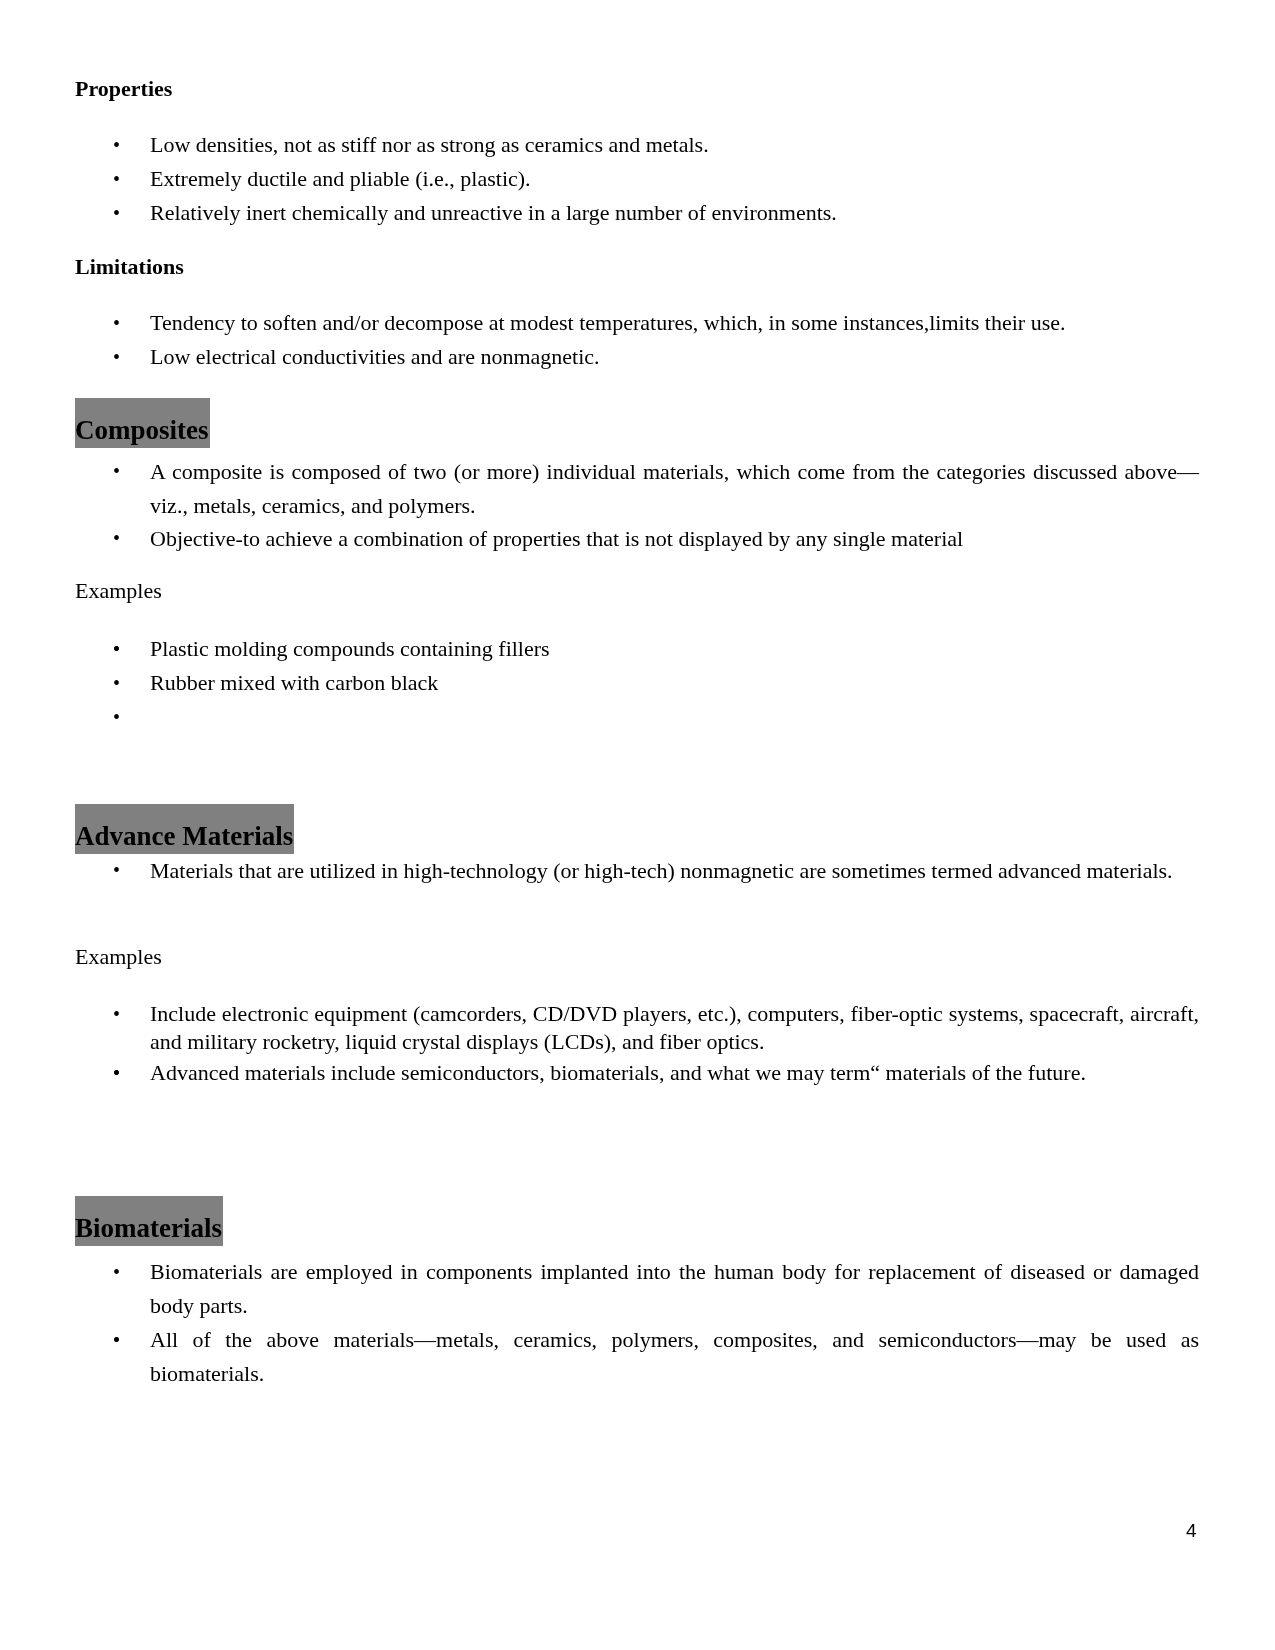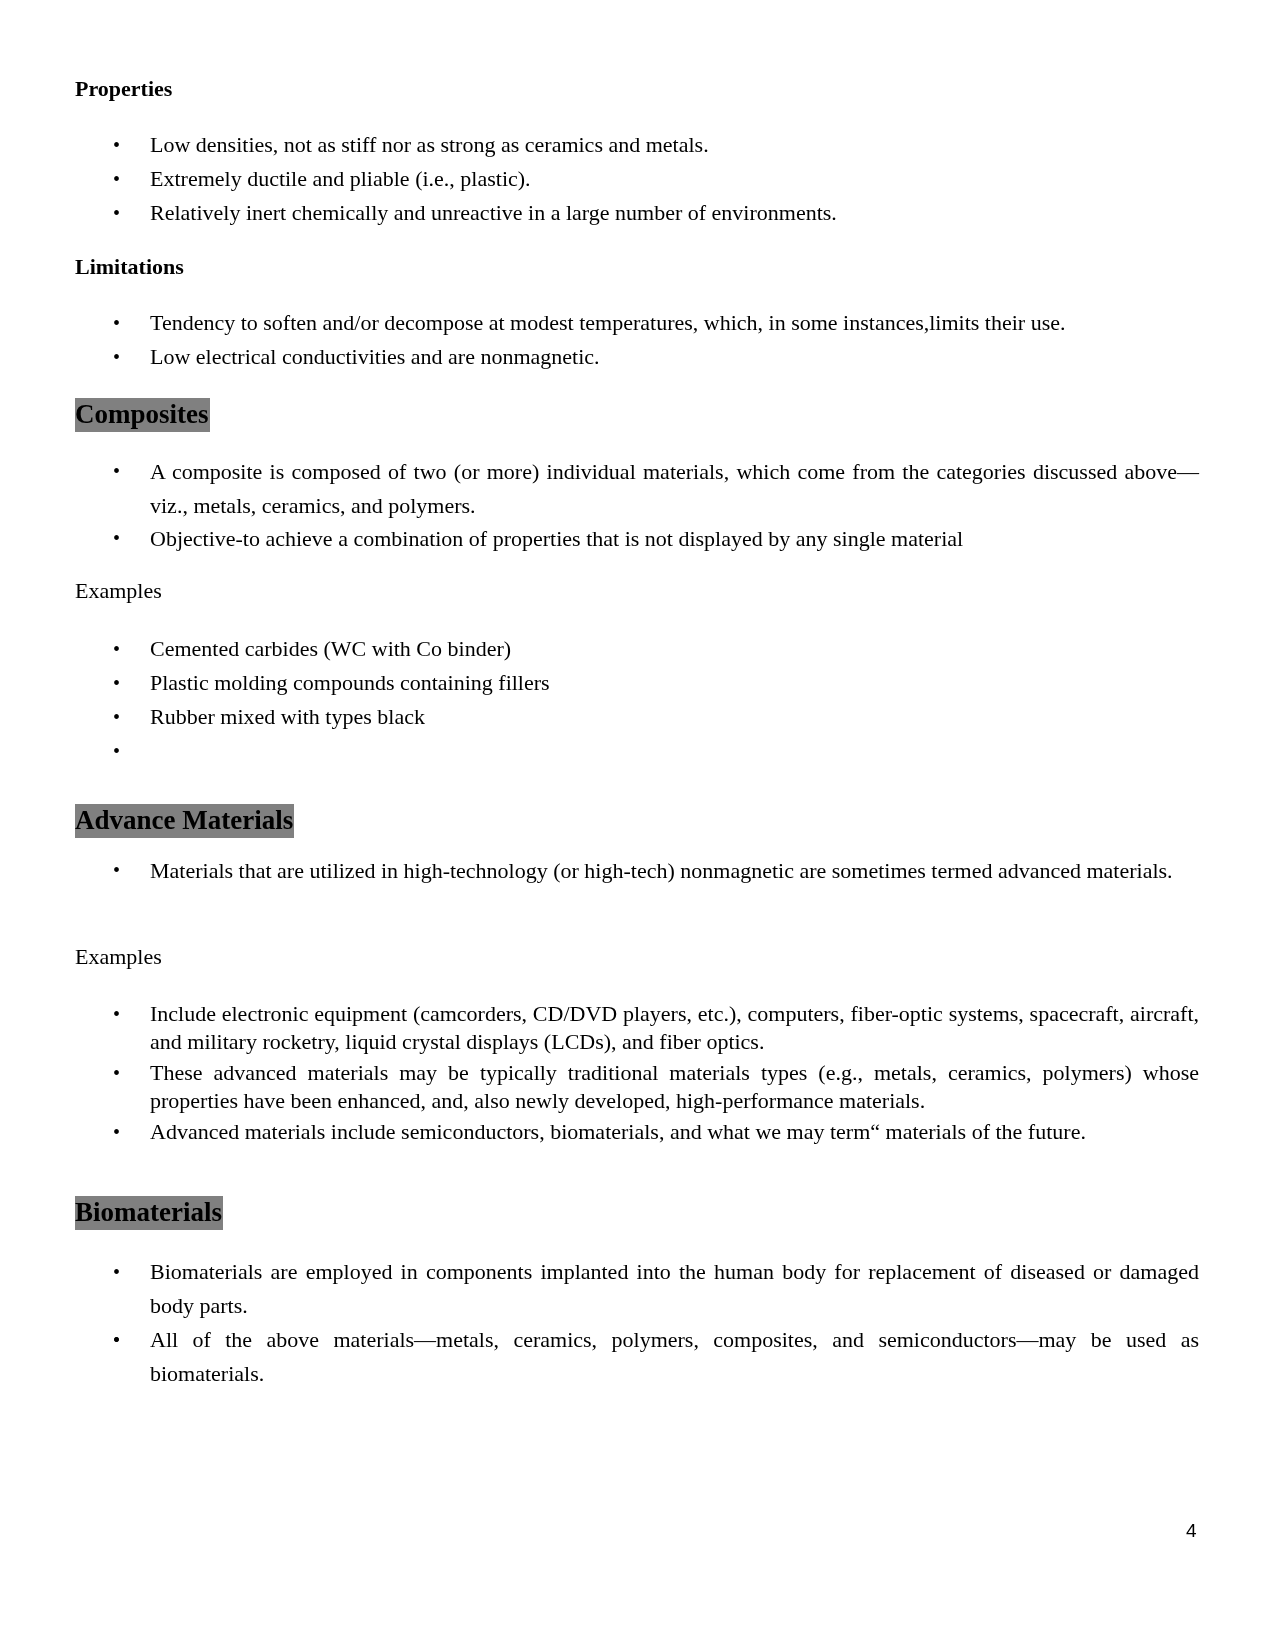--- a/index.html
+++ b/index.html
@@ -37,21 +37,21 @@
       line-height: 26px;
       white-space: nowrap;
     }
     .section-title {
       position: absolute;
       left: 75px;
       font-weight: bold;
       font-size: 27px;
       line-height: 33px;
       height: 34px;
-      padding: 0 1px 0 0;
+      padding: 16px 1px 0 0;
       background: #808080;
       white-space: nowrap;
     }
     ul.bullets {
       position: absolute;
       left: 0;
       margin: 0;
       padding: 0;
       list-style: none;
       width: 1275px;
@@ -100,34 +100,34 @@
     <li><span class="bullet">•</span><span>Low electrical conductivities and are nonmagnetic.</span></li>
   </ul>
 
   <div class="section-title" style="top:398px;">Composites</div>
   <ul class="bullets lh-33" style="top:455px;">
     <li><span class="bullet">•</span><span>A composite is composed of two (or more) individual materials, which come from the categories discussed above—viz., metals, ceramics, and polymers.</span></li>
     <li><span class="bullet">•</span><span>Objective-to achieve a combination of properties that is not displayed by any single material</span></li>
   </ul>
   <div class="plainhead" style="top:578px;">Examples</div>
   <ul class="bullets lh-34" style="top:632px;">
-    <li><span class="bullet">•</span><span>Cemented carbides (WC with Co binder)</span></li>
+    <li><span class="bullet">•</span></li>
     <li><span class="bullet">•</span><span>Plastic molding compounds containing fillers</span></li>
-    <li><span class="bullet">•</span><span>Rubber mixed with types black</span></li>
+    <li><span class="bullet">•</span><span>Rubber mixed with carbon black</span></li>
     <li><span class="bullet">•</span></li>
   </ul>
 
   <div class="section-title" style="top:804px;">Advance Materials</div>
   <ul class="bullets lh-33" style="top:854px;">
     <li><span class="bullet">•</span><span>Materials that are utilized in high-technology (or high-tech) nonmagnetic are sometimes termed advanced materials.</span></li>
   </ul>
   <div class="plainhead" style="top:944px;">Examples</div>
   <ul class="bullets lh-28" style="top:1000px;">
     <li><span class="bullet">•</span><span>Include electronic equipment (camcorders, CD/DVD players, etc.), computers, fiber-optic systems, spacecraft, aircraft, and military rocketry,  liquid crystal displays (LCDs), and fiber optics.</span></li>
-    <li><span class="bullet">•</span><span>These advanced materials may be typically traditional materials types (e.g., metals, ceramics, polymers) whose properties have been enhanced, and, also newly developed, high-performance materials.</span></li>
+    <li><span class="bullet">•</span></li>
     <li><span class="bullet">•</span><span>Advanced materials include semiconductors, biomaterials, and what we may term“ materials of the future.</span></li>
   </ul>
 
   <div class="section-title" style="top:1196px;">Biomaterials</div>
   <ul class="bullets lh-34" style="top:1255px;">
     <li><span class="bullet">•</span><span>Biomaterials are employed in components implanted into the human body for replacement of diseased or damaged body parts.</span></li>
     <li><span class="bullet">•</span></li>
     <li><span class="bullet">•</span><span>All of the above materials—metals, ceramics, polymers, composites, and semiconductors—may be used as biomaterials.</span></li>
   </ul>
 

